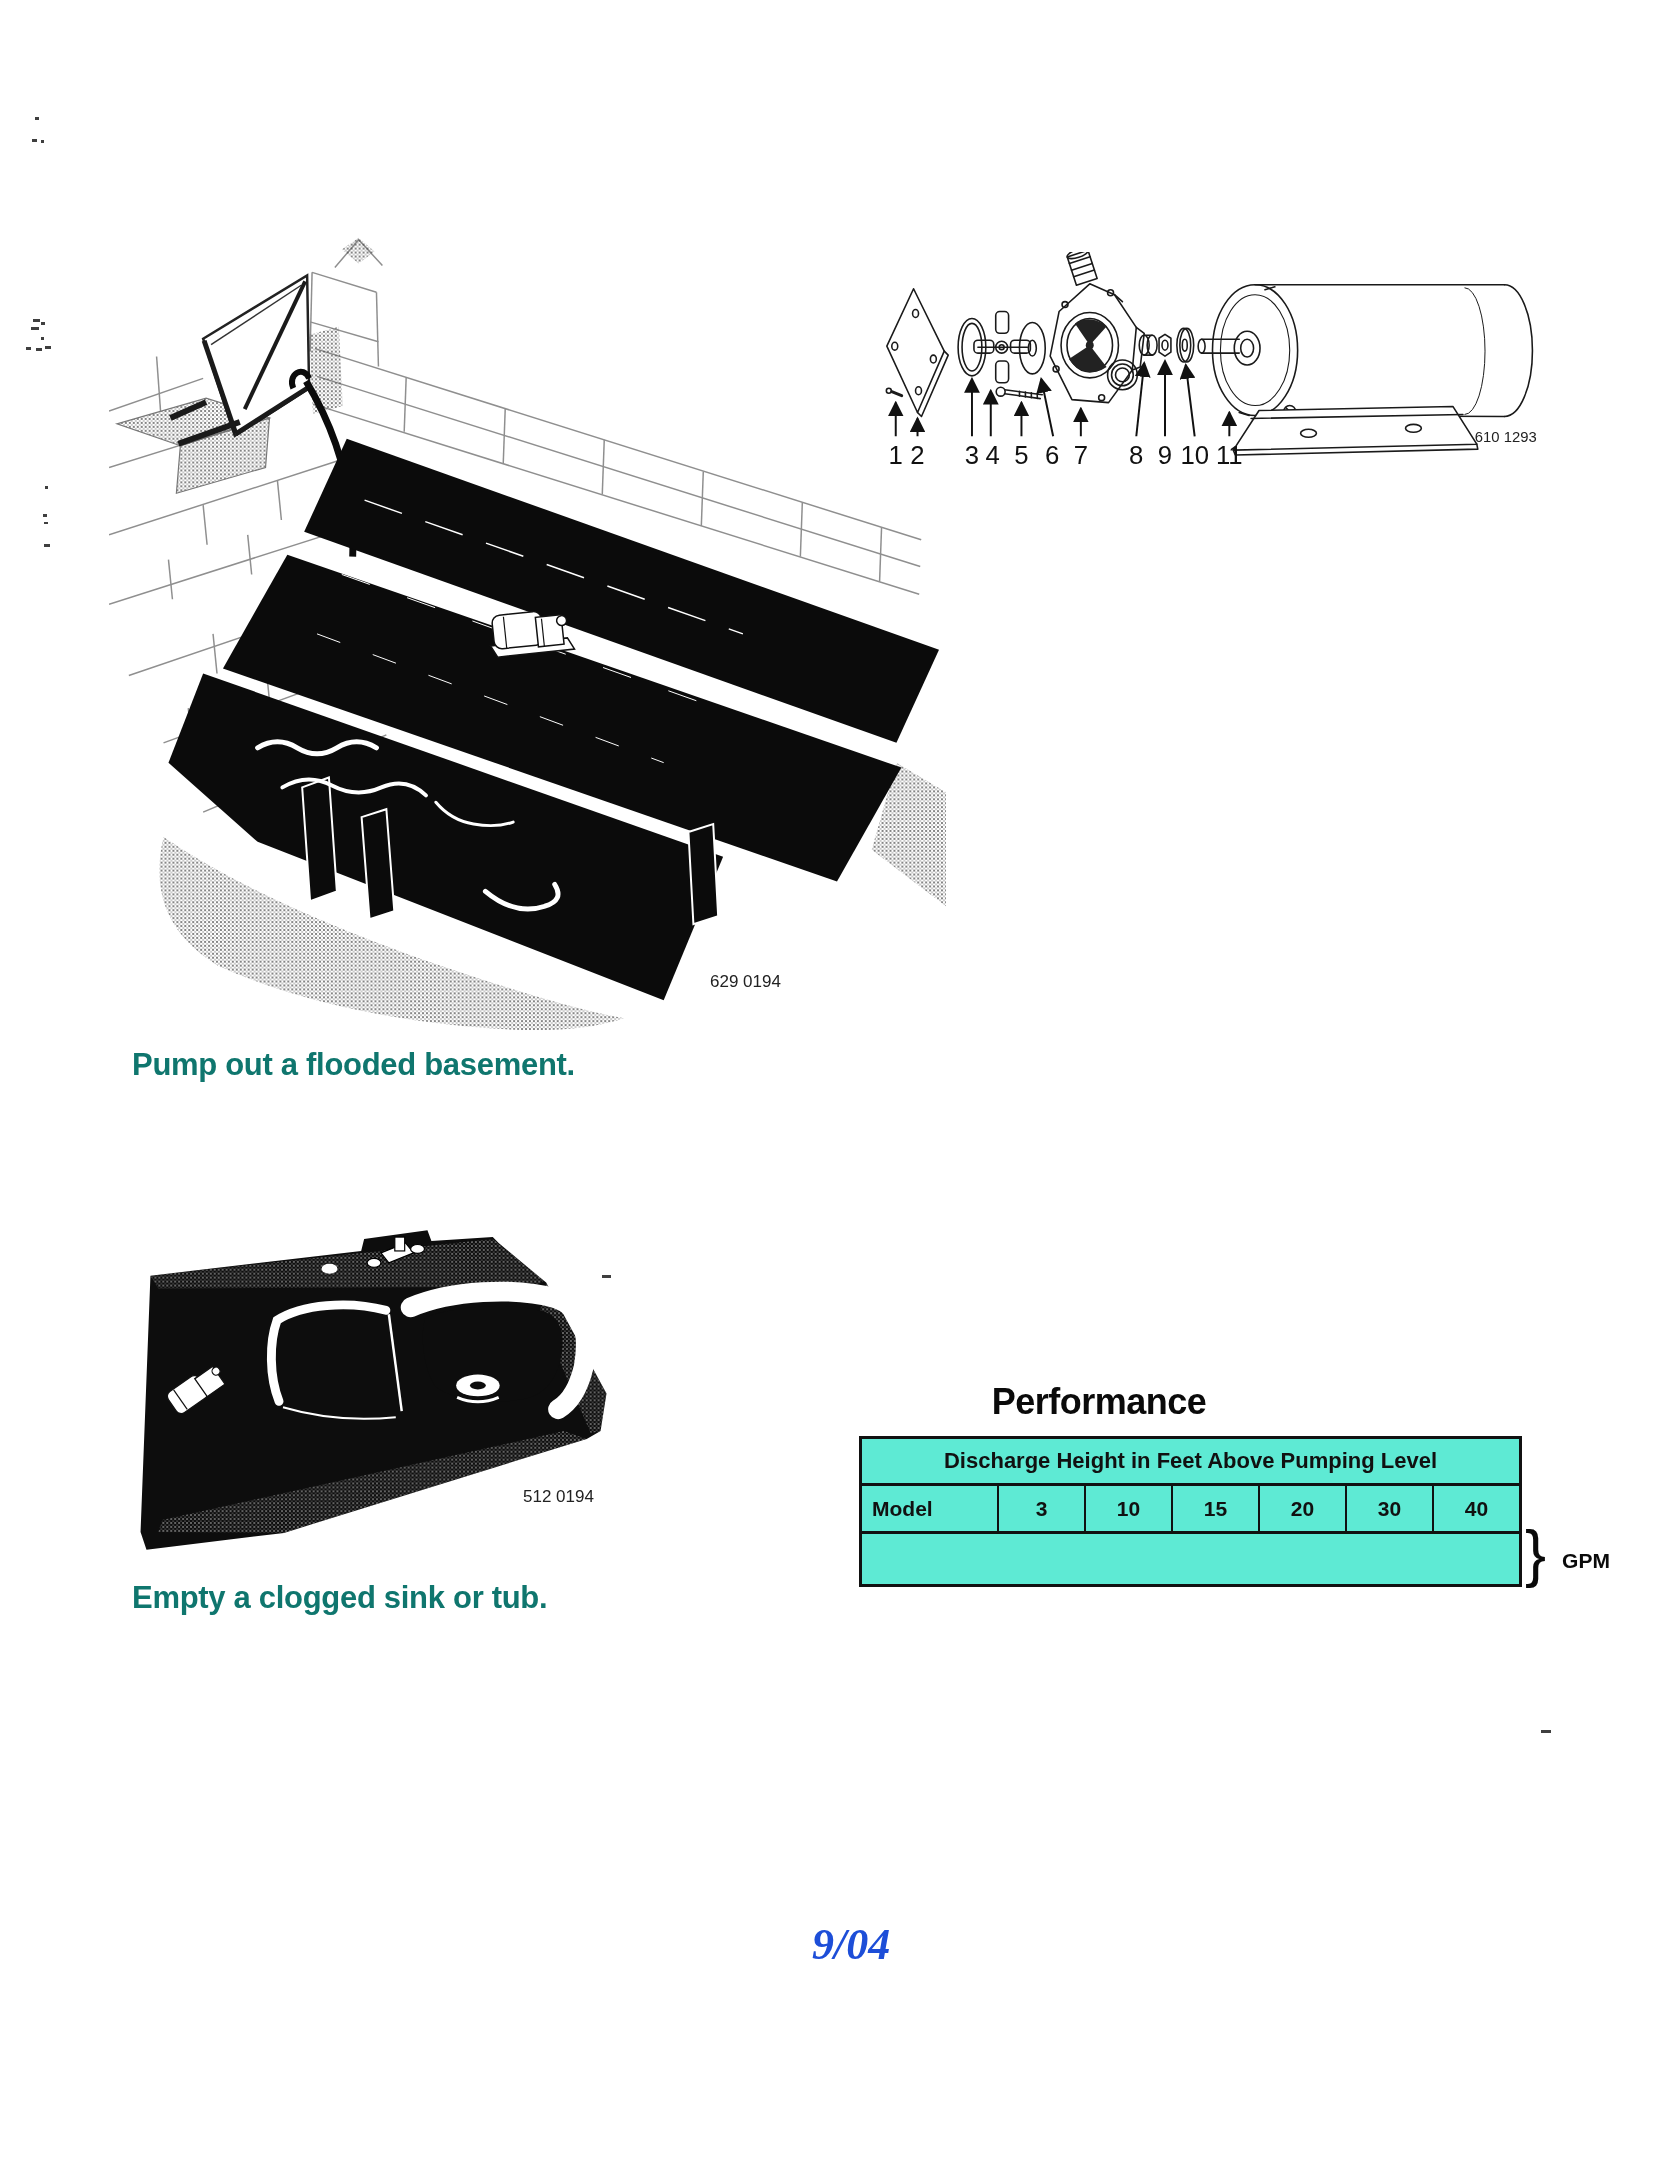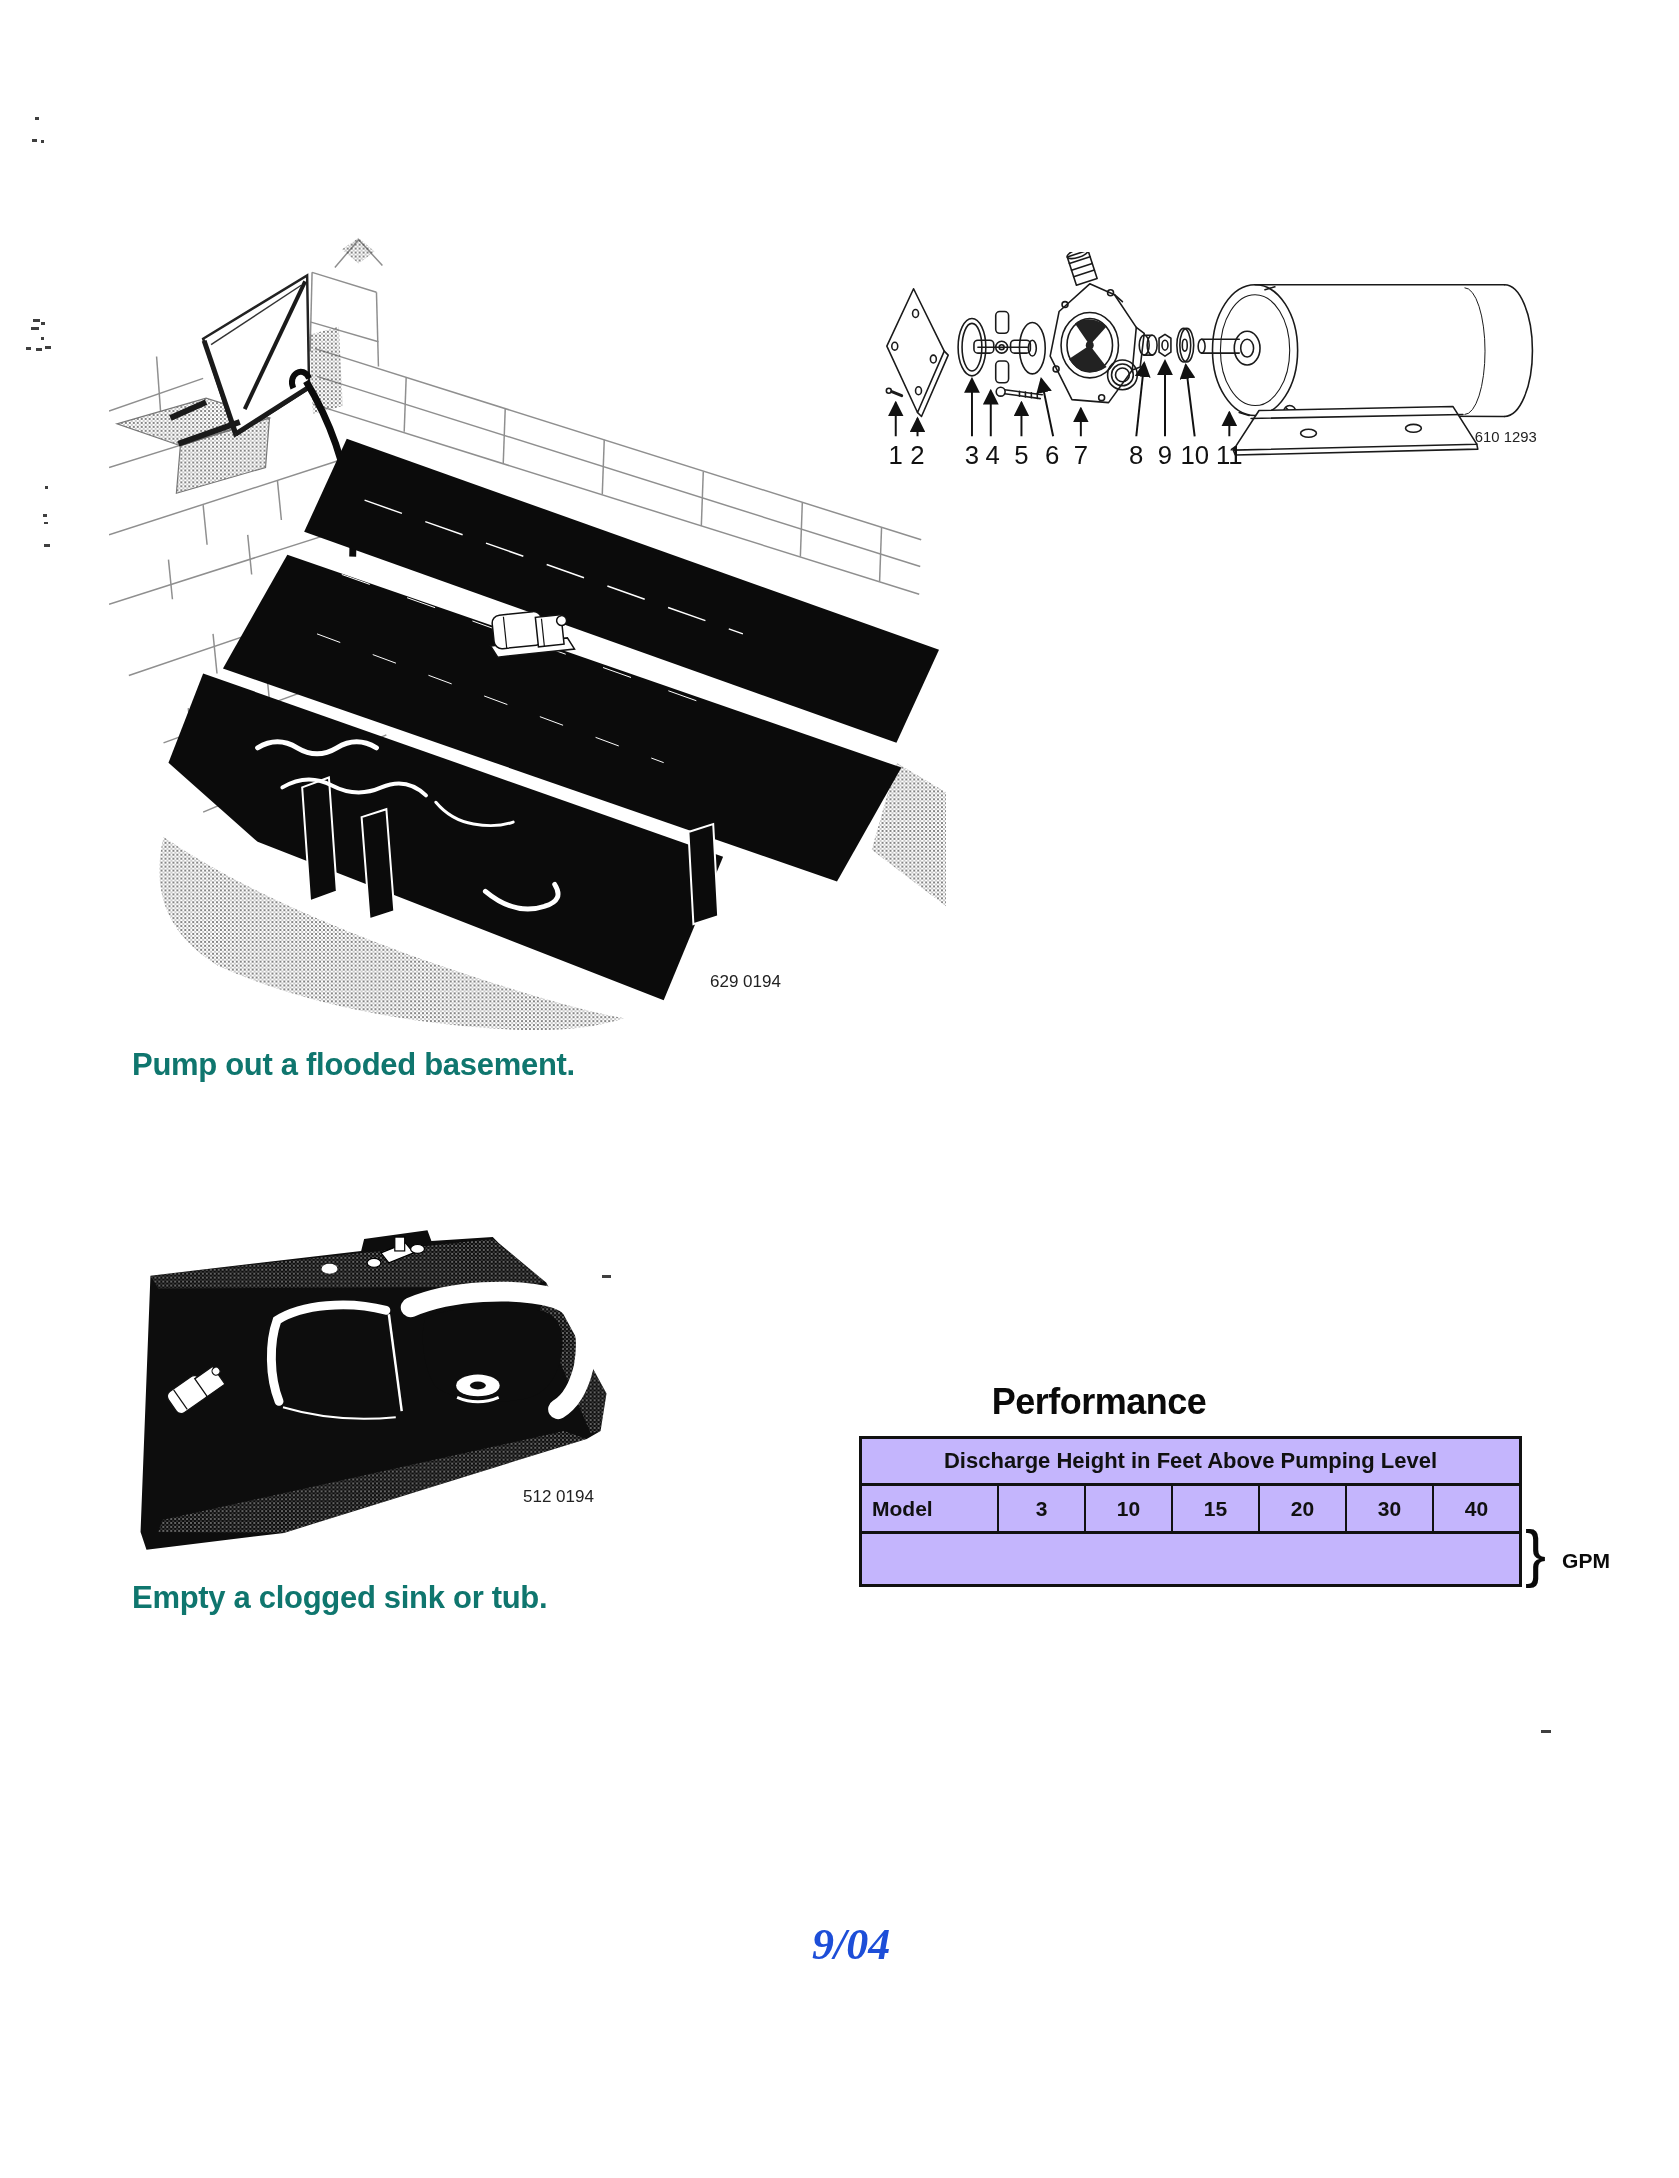--- a/index.html
+++ b/index.html
@@ -4,21 +4,21 @@
 <style>
   html,body{margin:0;padding:0;background:#fff;}
   .page{position:relative;width:1679px;height:2178px;background:#ffffff;
         font-family:"Liberation Sans",sans-serif;color:#111;overflow:hidden;}
   .abs{position:absolute;}
   .caption{font-weight:bold;font-size:31px;letter-spacing:-0.3px;color:#0f766e;}
   .fignum{font-size:17px;color:#222;}
   .perf-title{font-weight:bold;font-size:36px;letter-spacing:-0.5px;color:#0a0a0a;text-align:center;}
   
   .ptable{position:absolute;left:859px;top:1436px;width:663px;height:151px;
-          border:3px solid #111;box-sizing:border-box;background:#c4b5fd;}
+          border:3px solid #111;box-sizing:border-box;background:#5eead4;}
   .ptable .trow{display:flex;box-sizing:border-box;}
   .ptable .r1{height:47px;border-bottom:3px solid #111;align-items:center;justify-content:center;
               font-weight:bold;font-size:22px;}
   .ptable .r2{height:48px;border-bottom:3px solid #111;font-weight:bold;font-size:21px;}
   .ptable .r3{height:49px;font-size:21px;}
   .ptable .cell{box-sizing:border-box;border-right:2px solid #111;display:flex;
                 align-items:center;justify-content:center;}
   .ptable .cell:last-child{border-right:none;}
   .ptable .c-model{width:137px;justify-content:flex-start;padding-left:10px;}
   .ptable .c-v{flex:1;}

